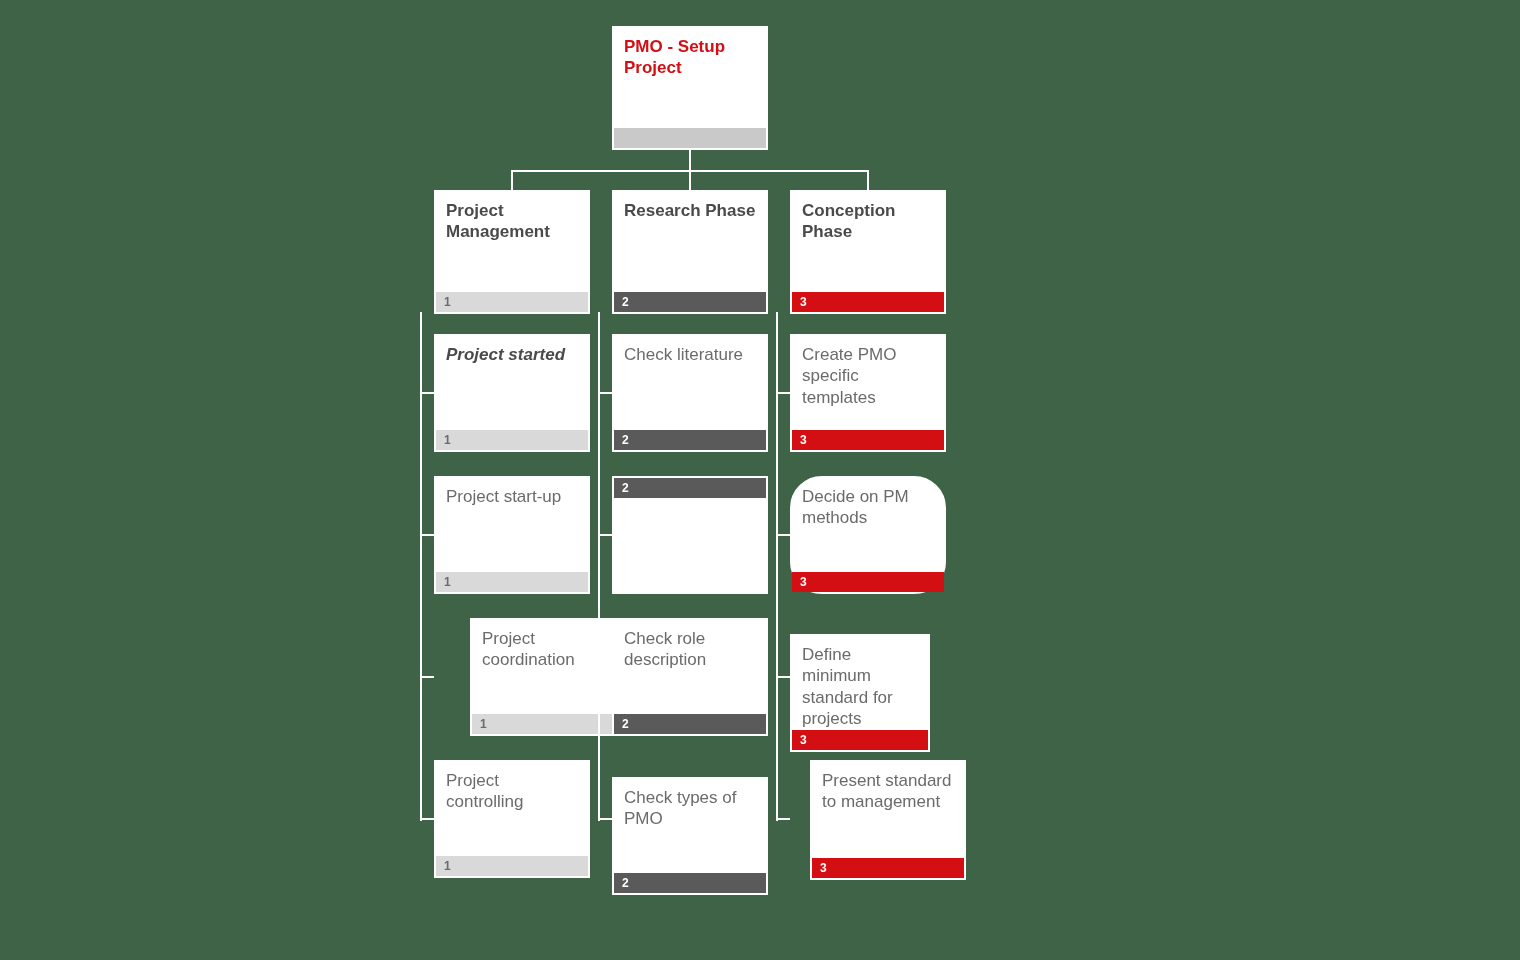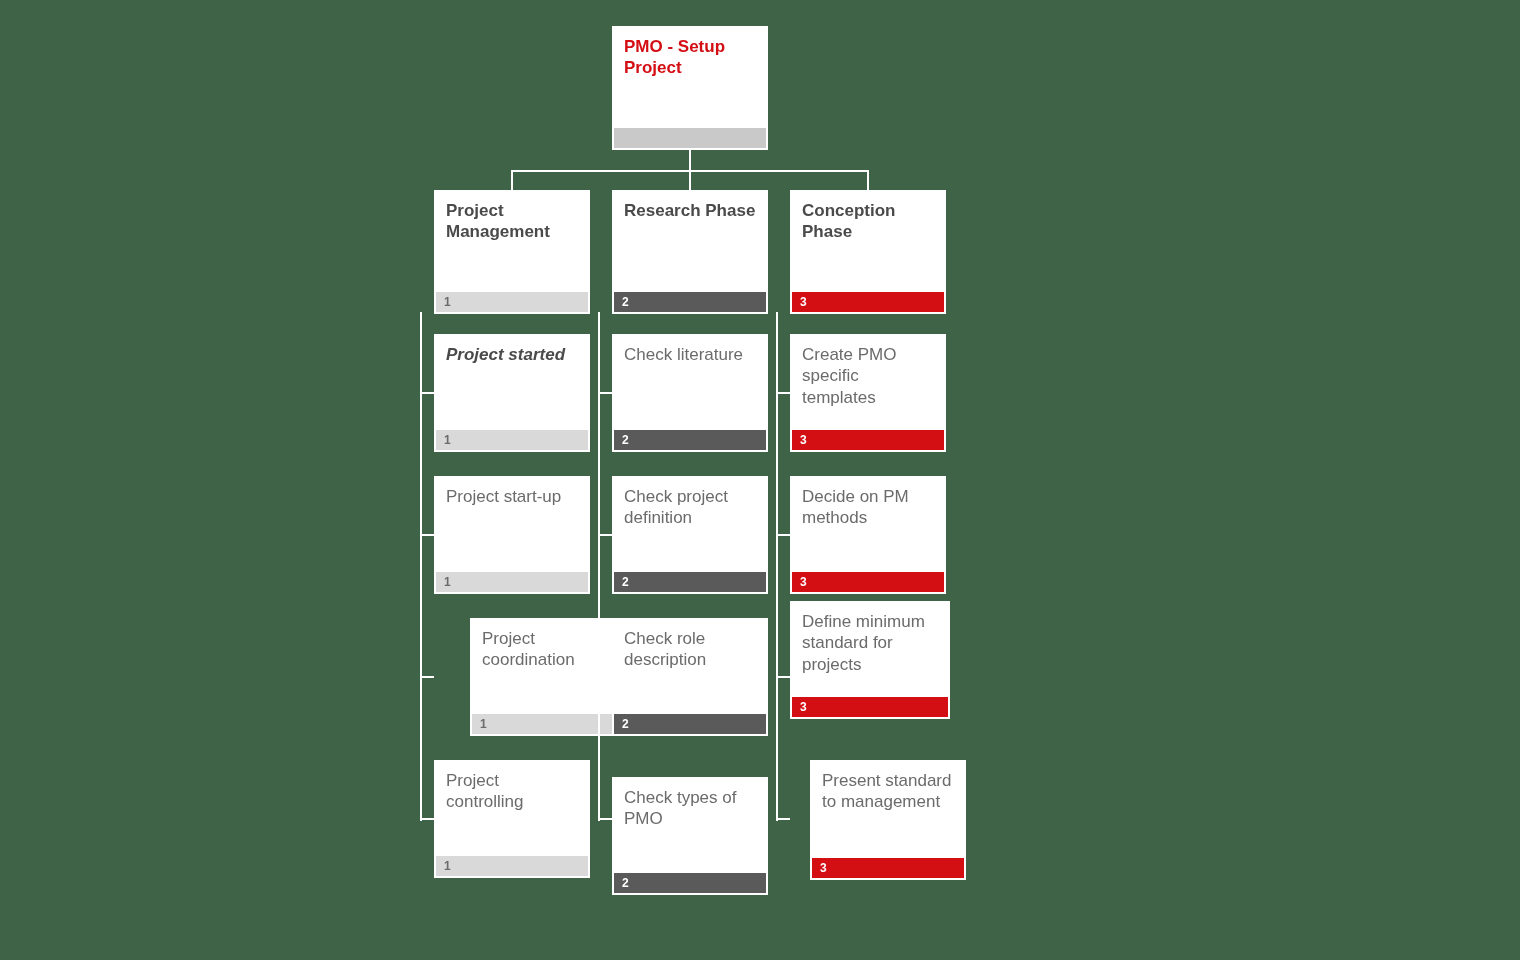--- a/index.html
+++ b/index.html
@@ -111,21 +111,20 @@
     </div>
     <div class="connector" style="left: 598px; top: 312px; width: 2px; height: 509px;"></div>
     <div class="node" style="left: 612px; top: 334px; width: 156px; height: 118px;">
       <div class="node-title regular">Check literature</div>
       <div class="node-footer footer-dark">
         <span class="footer-num white">2</span>
       </div>
     </div>
     <div class="connector" style="left: 598px; top: 392px; width: 14px; height: 2px;"></div>
     <div class="node" style="left: 612px; top: 476px; width: 156px; height: 118px;">
-      <div class="node-title regular">Check project definition</div>
       <div class="node-footer footer-dark">
         <span class="footer-num white">2</span>
       </div>
     </div>
     <div class="connector" style="left: 598px; top: 534px; width: 14px; height: 2px;"></div>
     <div class="node" style="left: 612px; top: 618px; width: 156px; height: 118px;">
       <div class="node-title regular">Check role description</div>
       <div class="node-footer footer-dark">
         <span class="footer-num white">2</span>
       </div>
@@ -145,28 +144,28 @@
       </div>
     </div>
     <div class="connector" style="left: 776px; top: 312px; width: 2px; height: 509px;"></div>
     <div class="node" style="left: 790px; top: 334px; width: 156px; height: 118px;">
       <div class="node-title regular">Create PMO specific templates</div>
       <div class="node-footer footer-red">
         <span class="footer-num white">3</span>
       </div>
     </div>
     <div class="connector" style="left: 776px; top: 392px; width: 14px; height: 2px;"></div>
-    <div class="node" style="left: 790px; top: 476px; width: 156px; height: 118px;">
+    <div class="node" style="left: 790px; top: 476px; width: 156px; height: 118px; border-radius: 32px;">
       <div class="node-title regular">Decide on PM methods</div>
       <div class="node-footer footer-red">
         <span class="footer-num white">3</span>
       </div>
     </div>
     <div class="connector" style="left: 776px; top: 534px; width: 14px; height: 2px;"></div>
-    <div class="node" style="left: 790px; top: 601px; width: 160px; height: 118px;">
+    <div class="node" style="left: 790px; top: 634px; width: 140px; height: 118px;">
       <div class="node-title regular">Define minimum standard for projects</div>
       <div class="node-footer footer-red">
         <span class="footer-num white">3</span>
       </div>
     </div>
     <div class="connector" style="left: 776px; top: 676px; width: 14px; height: 2px;"></div>
     <div class="node" style="left: 810px; top: 760px; width: 156px; height: 120px; gap: 36px;">
       <div class="node-title regular">Present standard to management</div>
       <div class="node-footer footer-red">
         <span class="footer-num white">3</span>

